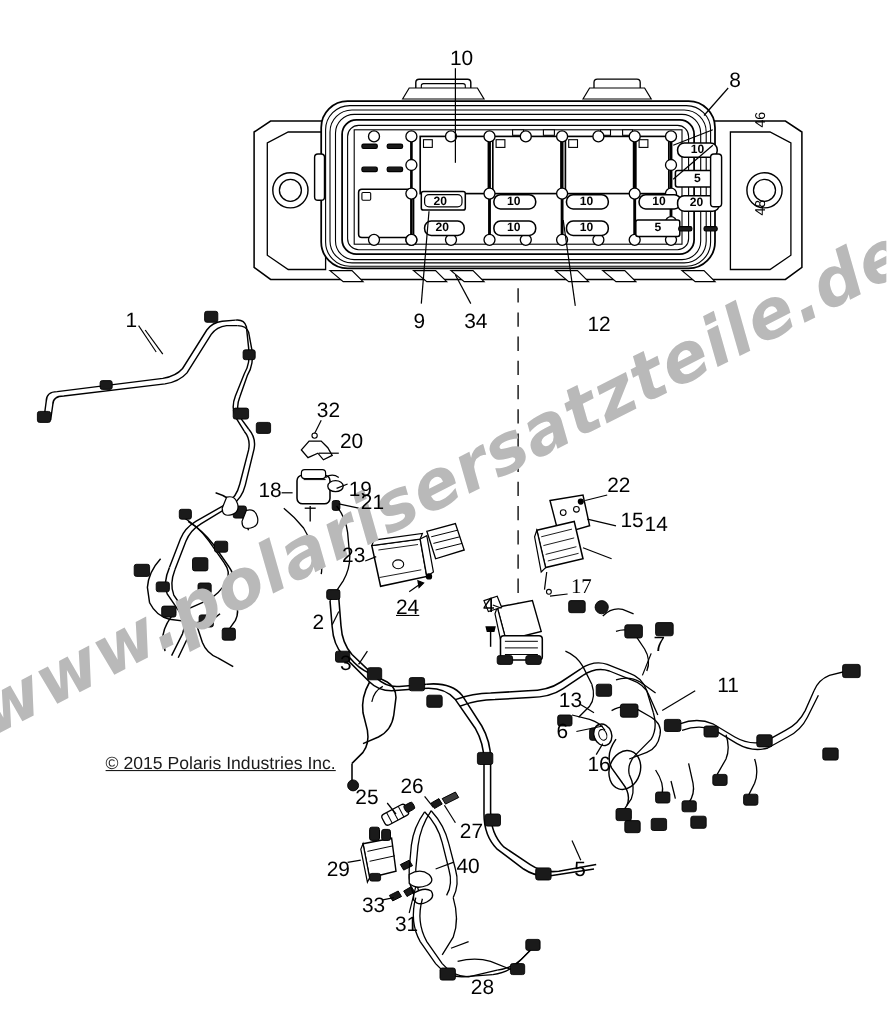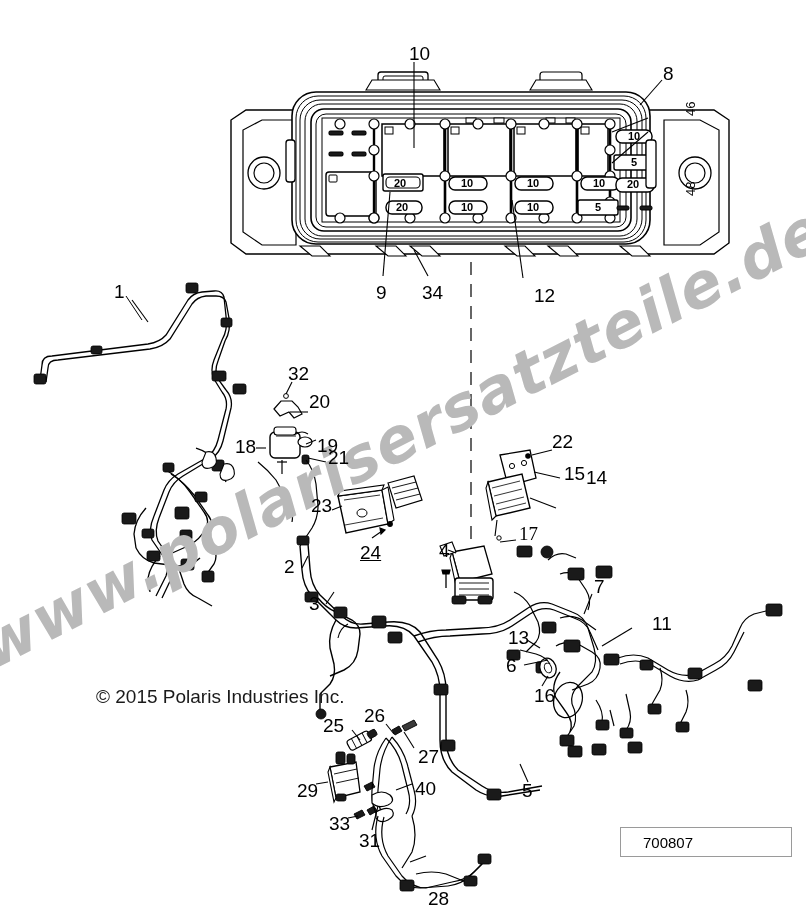--- a/index.html
+++ b/index.html
@@ -50,23 +50,24 @@
     font-weight: bold;
     color: #000000;
     line-height: 1;
     white-space: nowrap;
     user-select: none;
   }
   #copyright {
     position: absolute;
     left: 96px;
     top: 686px;
-    font-size: 19px;
+    font-size: 16px;
     color: #1a1a1a;
     white-space: nowrap;
+    text-decoration: underline;
   }
   #partnumber-box {
     position: absolute;
     left: 620px;
     top: 827px;
     width: 170px;
     height: 28px;
     border: 1px solid #9a9a9a;
     background: #ffffff;
   }
@@ -629,18 +630,15 @@
       <span class="fuseval" style="left:527px;top:202px;">10</span>
       <span class="fuseval" style="left:595px;top:202px;">5</span>
 
       <span class="fuseval" style="left:628px;top:131px;">10</span>
       <span class="fuseval" style="left:631px;top:157px;">5</span>
       <span class="fuseval" style="left:627px;top:179px;">20</span>
     </div>
 
     <div id="copyright">© 2015 Polaris Industries Inc.</div>
 
-    <div id="partnumber-box">
-      <span id="partnumber-text">700807</span>
-    </div>
 
   </div>
 </div>
 
 </body></html>

